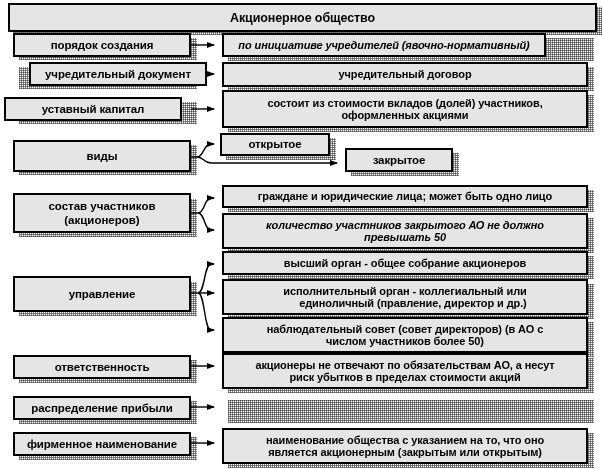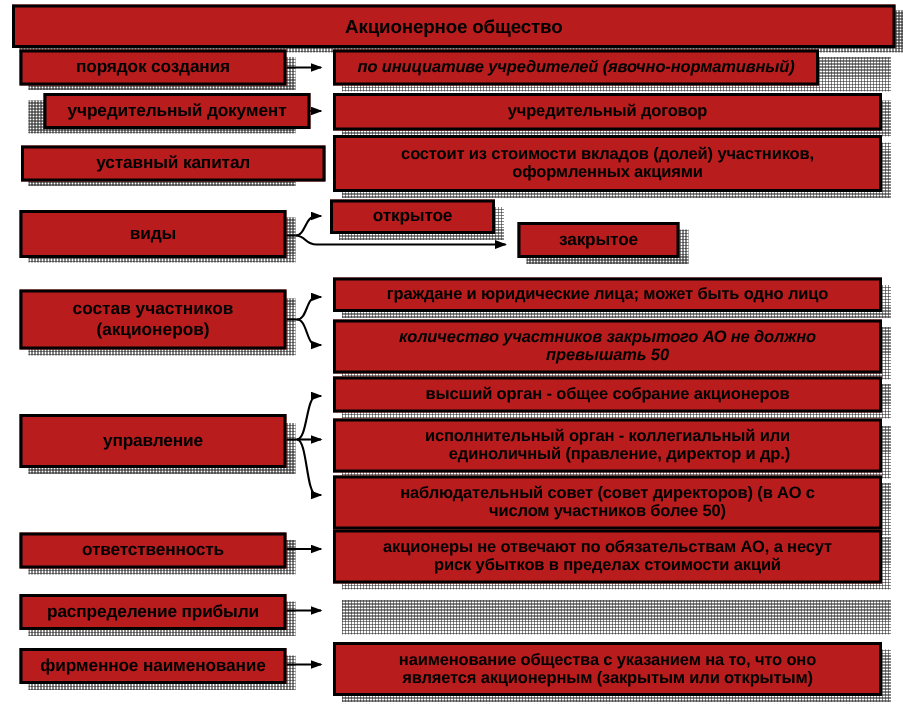--- a/index.html
+++ b/index.html
@@ -12,21 +12,21 @@
     width:602px;
     height:469px;
     background:#ffffff;
     overflow:hidden;
   }
 
   
   .box{
     position:absolute;
     box-sizing:border-box;
-    background:#b91c1c;
+    background:#e5e5e5;
     border:2px solid #000000;
     display:flex;
     align-items:center;
     justify-content:center;
     text-align:center;
     font-weight:bold;
     color:#000000;
     line-height:1.12;
     letter-spacing:-0.1px;
     z-index:3;
@@ -127,21 +127,21 @@
   </div>
 
   <div class="box lbl" style="left:13px; top:33px; width:178px; height:24px;">
     <span class="txt">порядок создания</span>
   </div>
 
   <div class="box lbl" style="left:29px; top:62px; width:178px; height:24px;">
     <span class="txt">учредительный документ</span>
   </div>
 
-  <div class="box lbl" style="left:14px; top:97px; width:203px; height:24px;">
+  <div class="box lbl" style="left:4px; top:97px; width:178px; height:24px;">
     <span class="txt">уставный капитал</span>
   </div>
 
   <div class="box lbl" style="left:13px; top:140px; width:178px; height:32px;">
     <span class="txt">виды</span>
   </div>
 
   <div class="box lbl" style="left:13px; top:193px; width:178px; height:40px;">
     <span class="txt"></span>
   </div>

